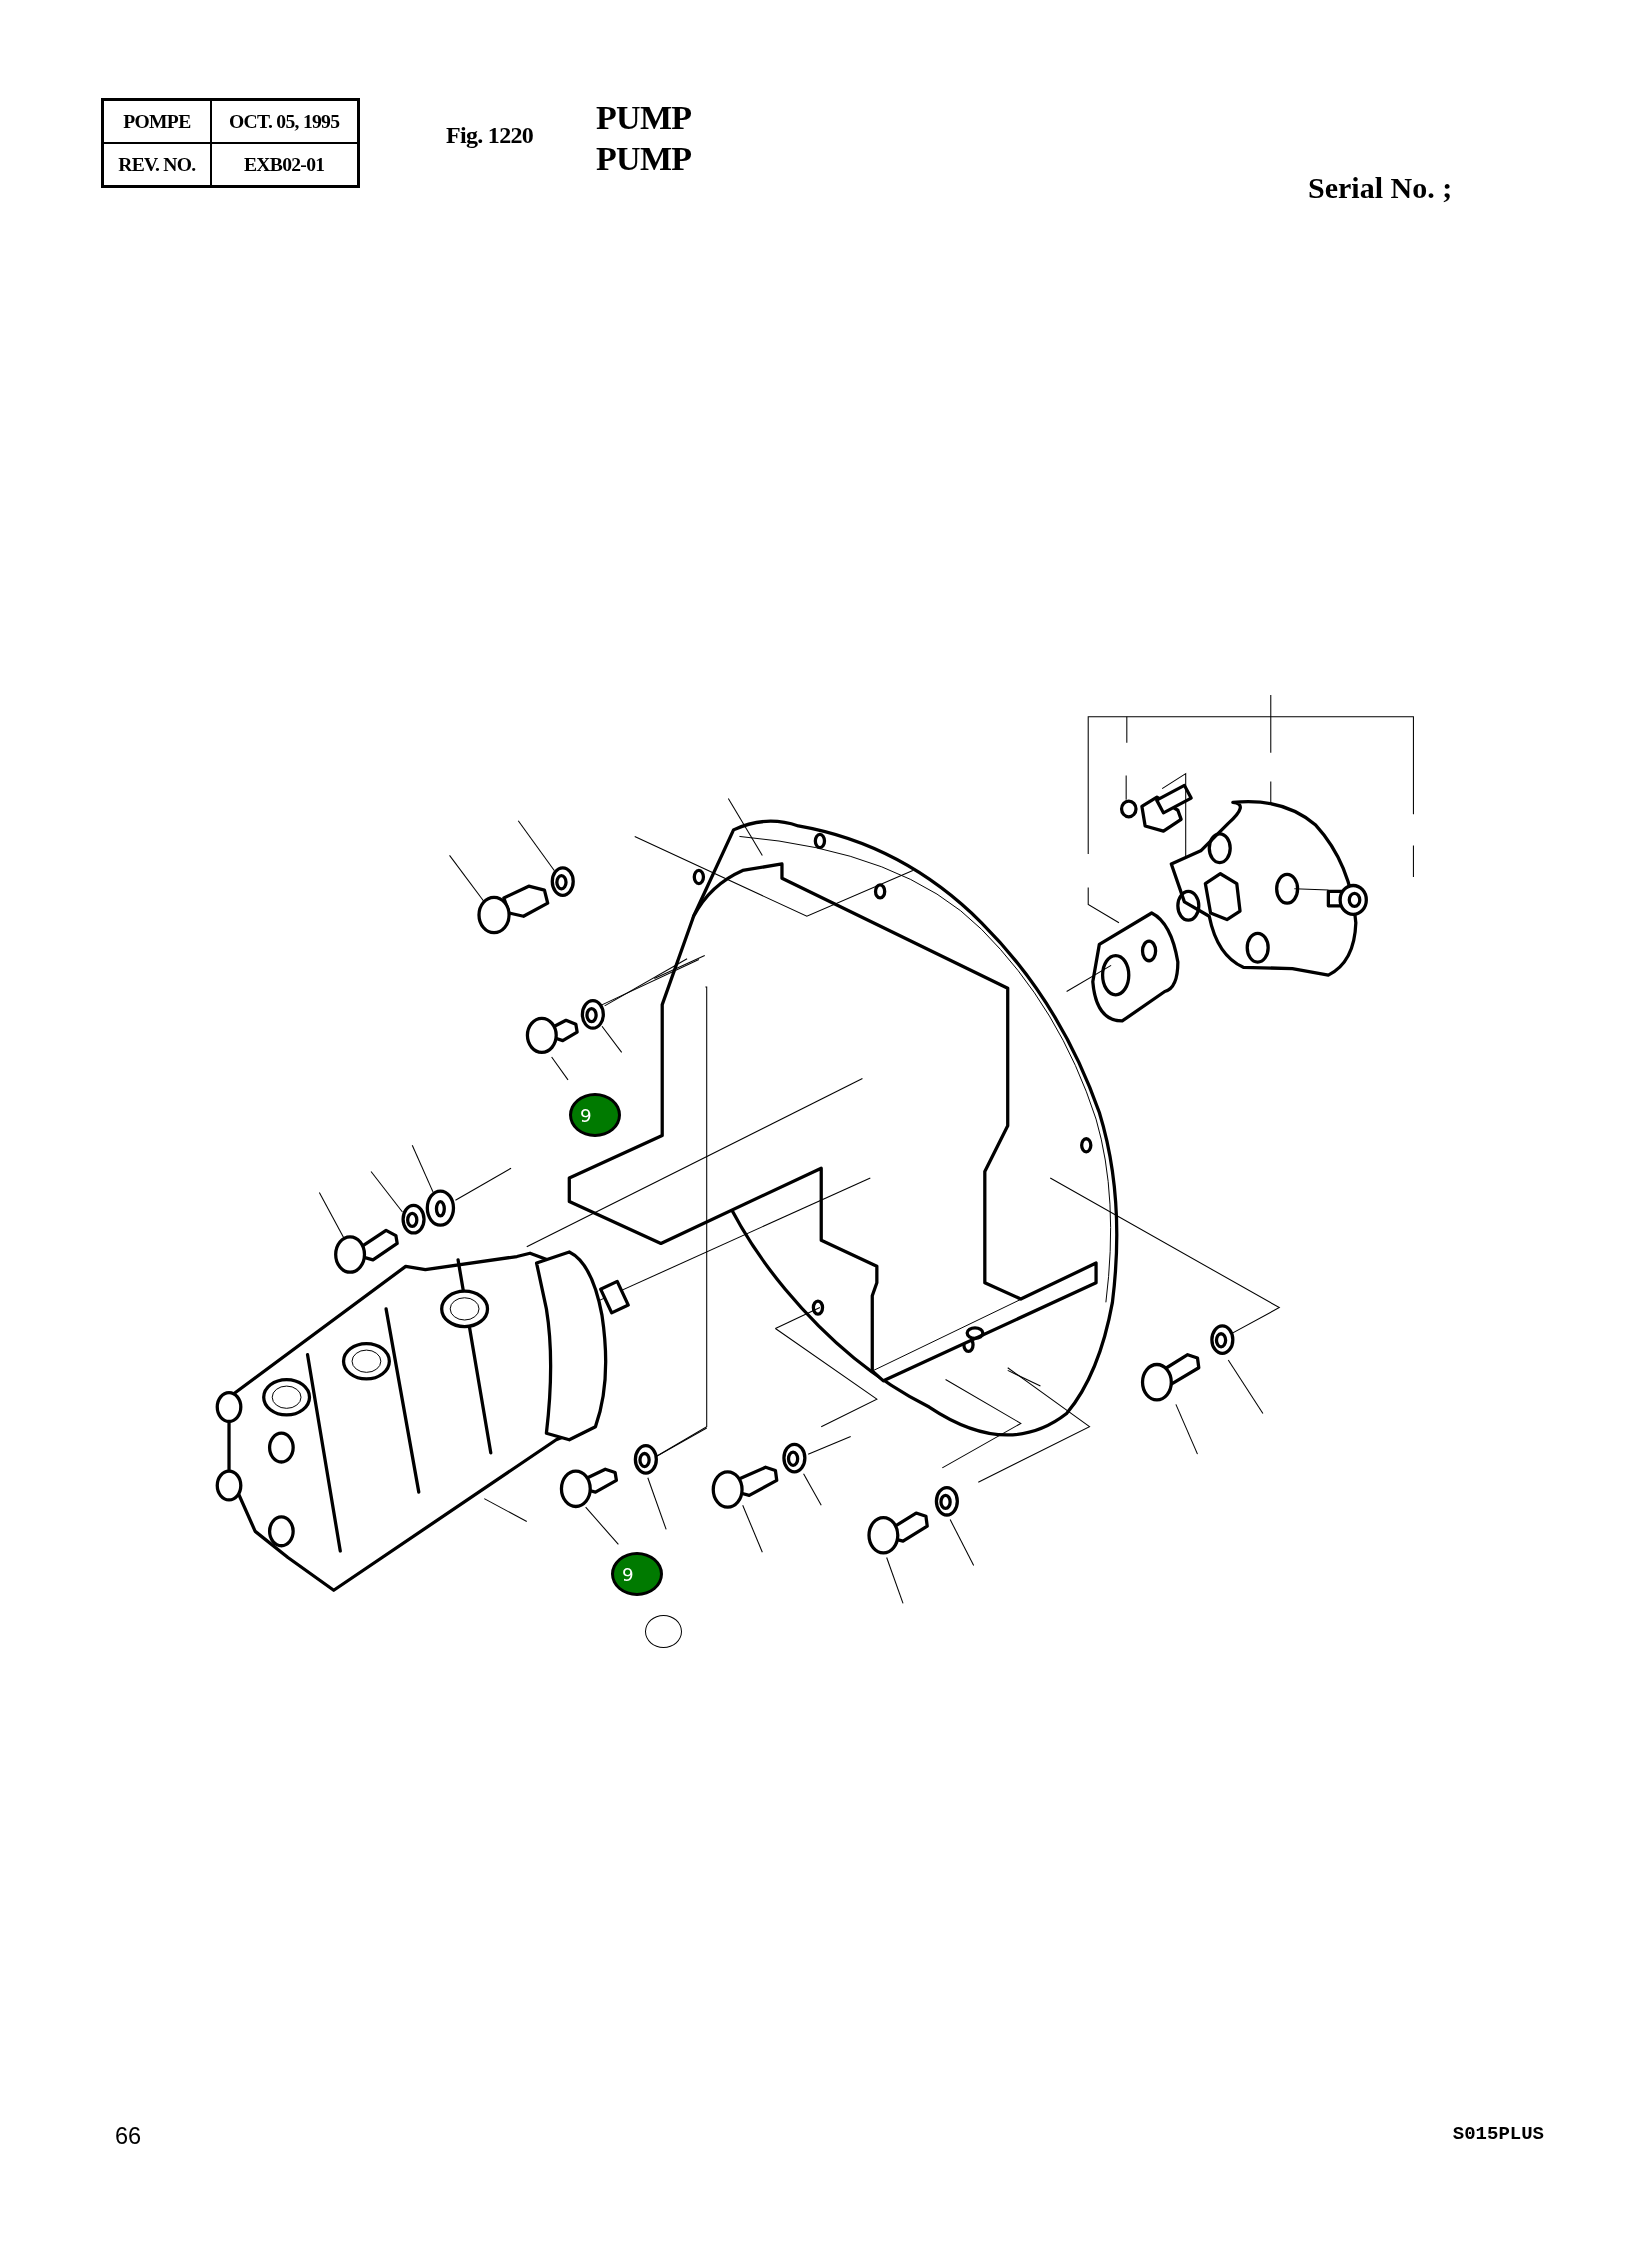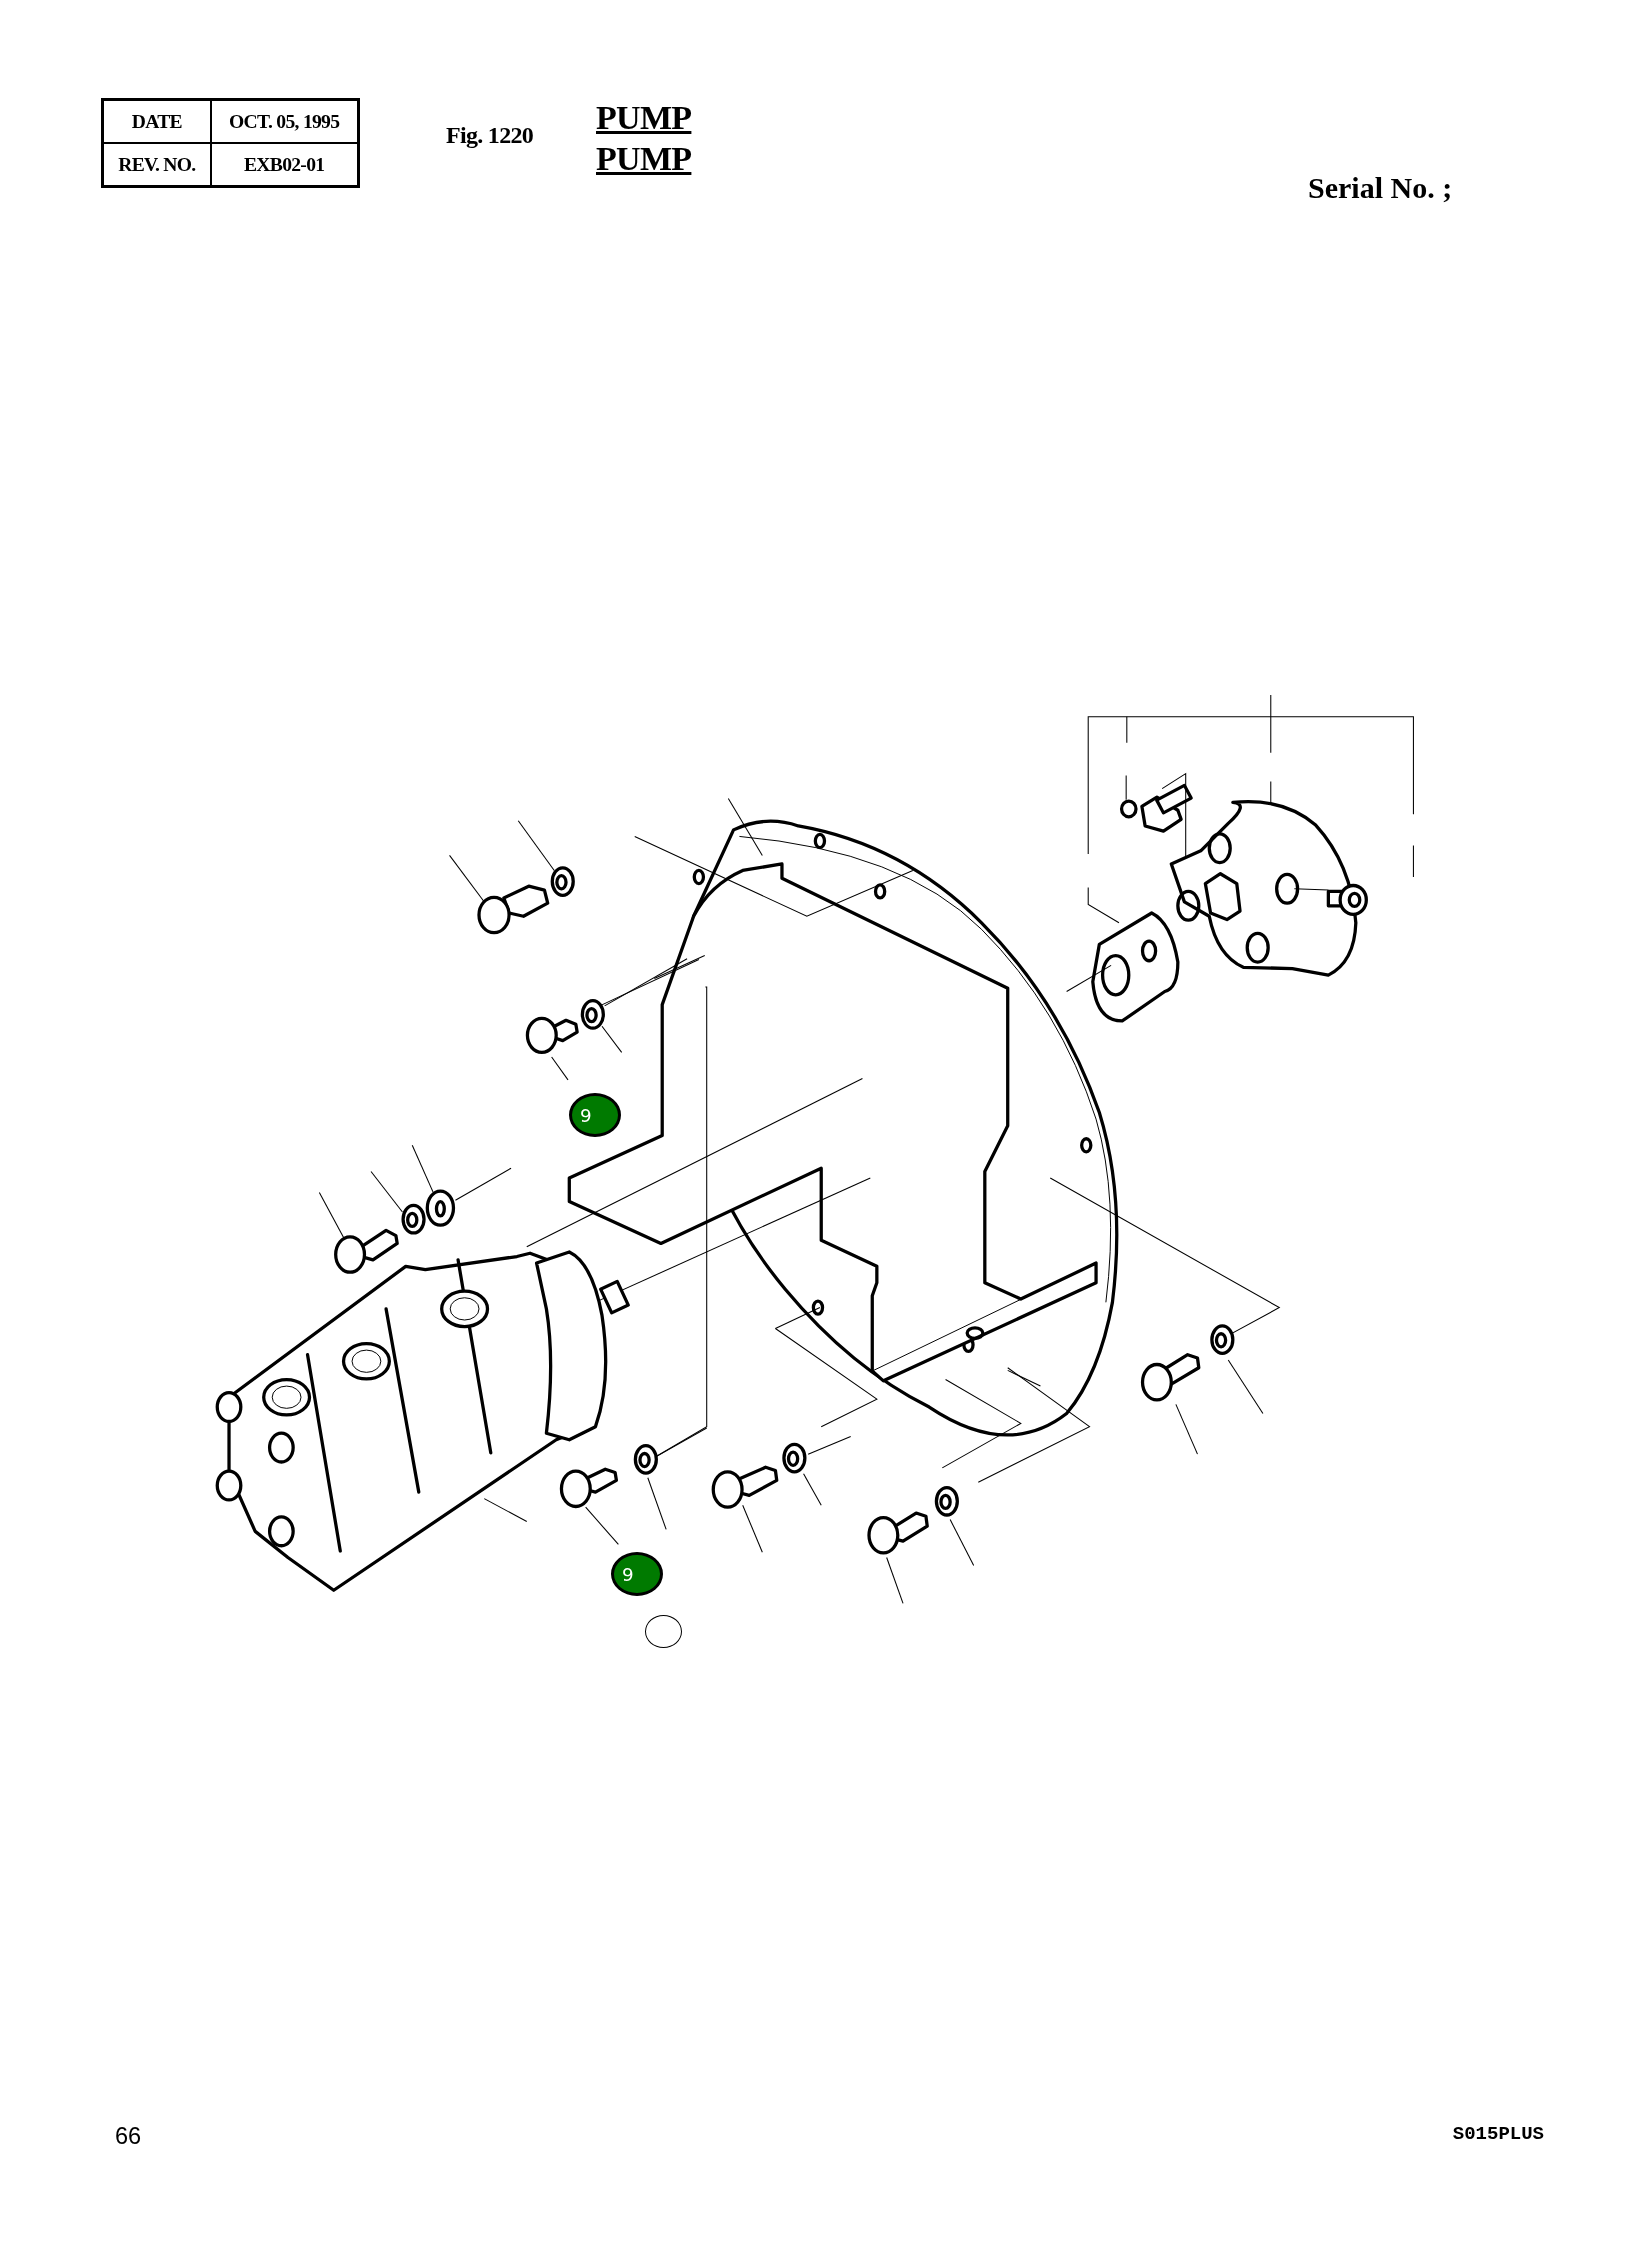--- a/index.html
+++ b/index.html
@@ -2,39 +2,39 @@
 <html style="font-size:10.5px"><head>
 <meta charset="utf-8">
 <style>
   html,body{margin:0;padding:0;background:#fff;}
   body{width:1649px;height:2250px;position:relative;overflow:hidden;font-family:"Liberation Serif",serif;color:#000;}
   .meta-table{position:absolute;left:101px;top:98px;border-collapse:collapse;border:3.9px solid #000;}
   .meta-table td{border:2px solid #000;height:41px;text-align:center;font-family:"Liberation Serif",serif;font-weight:bold;font-size:19.6px;letter-spacing:-0.7px;padding:0 3.9px;}
   .meta-table td.lbl{width:98px;}
   .meta-table td.val{width:137px;}
   .fig-num{position:absolute;left:446px;top:122px;font-weight:bold;font-size:24px;letter-spacing:-0.7px;}
-  .fig-title{position:absolute;left:596px;top:97px;font-weight:bold;font-size:34px;line-height:41px;letter-spacing:-0.7px;text-decoration:underline;}
+  .fig-title{position:absolute;left:596px;top:97px;font-weight:bold;font-size:34px;line-height:41px;letter-spacing:-0.7px;}
   .serial{position:absolute;left:1308px;top:171px;font-weight:bold;font-size:30px;}
   .footer-page{position:absolute;left:115px;top:2123px;font-family:"Liberation Sans",sans-serif;font-weight:normal;font-size:23.6px;}
   .footer-model{position:absolute;right:105px;top:2123px;font-family:Liberation Mono, monospace;font-weight:bold;font-size:19px;}
   svg.drawing{position:absolute;left:0;top:0;}
   .thk{fill:#fff;stroke:#000;stroke-width:5;stroke-linejoin:round;stroke-linecap:round;}
   .thkn{fill:none;stroke:#000;stroke-width:5;stroke-linejoin:round;stroke-linecap:round;}
   .thn{fill:none;stroke:#000;stroke-width:1.5;}
   .ldr{fill:none;stroke:#000;stroke-width:1.6;}
   .badge{position:absolute;width:38px;height:38px;border-radius:50%;border:3.3px solid #000;display:flex;align-items:center;justify-content:flex-start;padding-left:7.9px;box-sizing:content-box;font-family:"DejaVu Sans",sans-serif;font-size:18.3px;color:#fff;cursor:pointer;}
   .empty-circle{position:absolute;width:35px;height:31px;border-radius:50%;border:1px solid #000;}
 </style>
 </head>
 <body>
 
 <table class="meta-table">
   <tbody>
       <tr>
-    <td class="lbl">DATE</td>
+    <td class="lbl">POMPE</td>
     <td class="val">OCT. 05, 1995</td>
   </tr>
   <tr>
     <td class="lbl">REV. NO.</td>
     <td class="val">EXB02-01</td>
   </tr>
 </tbody>
   </table>
 
 <div class="fig-num">Fig. 1220</div>

